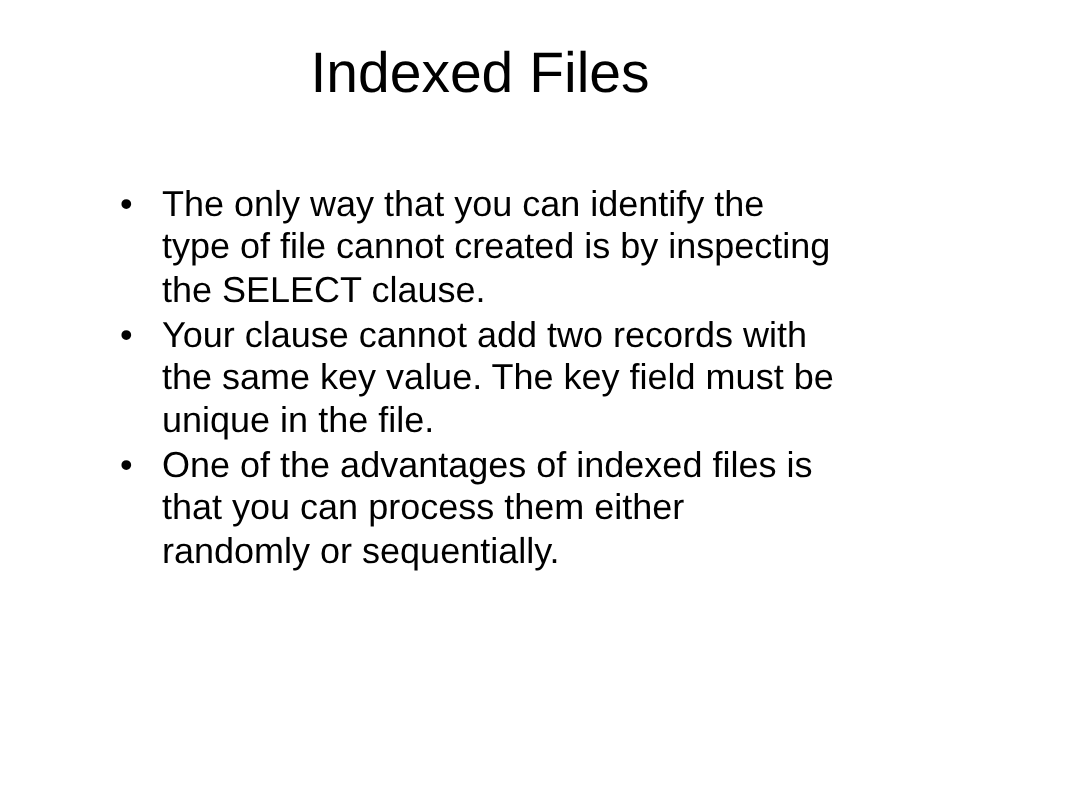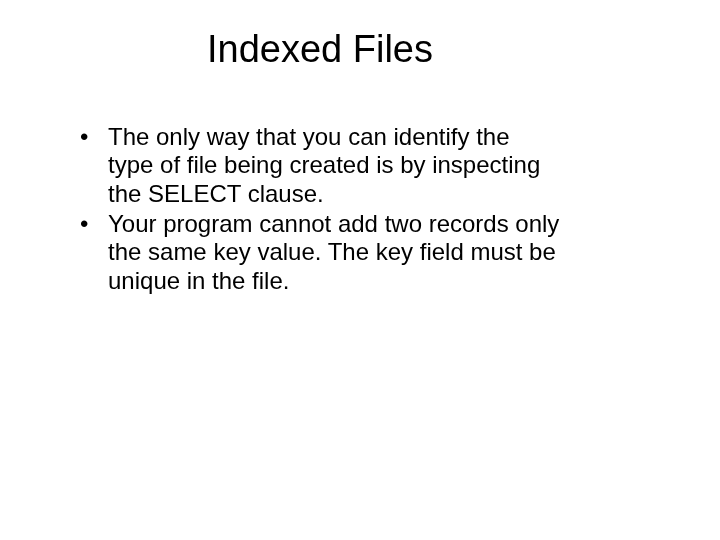--- a/index.html
+++ b/index.html
@@ -43,16 +43,17 @@
     top: 0;
     font-size: 24px;
   }
 </style>
 </head>
 <body>
 
 <div class="slide">
   <h1 class="title">Indexed Files</h1>
   <ul class="bullets">
-    <li>The only way that you can identify the type of file being created is by inspecting the SELECT clause.</li>
-    <li>Your program cannot add two records only the same key value. The key field must be unique in the file.</li>
+    <li>The only way that you can identify the type of file cannot created is by inspecting the SELECT clause.</li>
+    <li>Your clause cannot add two records with the same key value. The key field must be unique in the file.</li>
+    <li>One of the advantages of indexed files is that you can process them either randomly or sequentially.</li>
   </ul>
 </div>
 
 </body></html>

